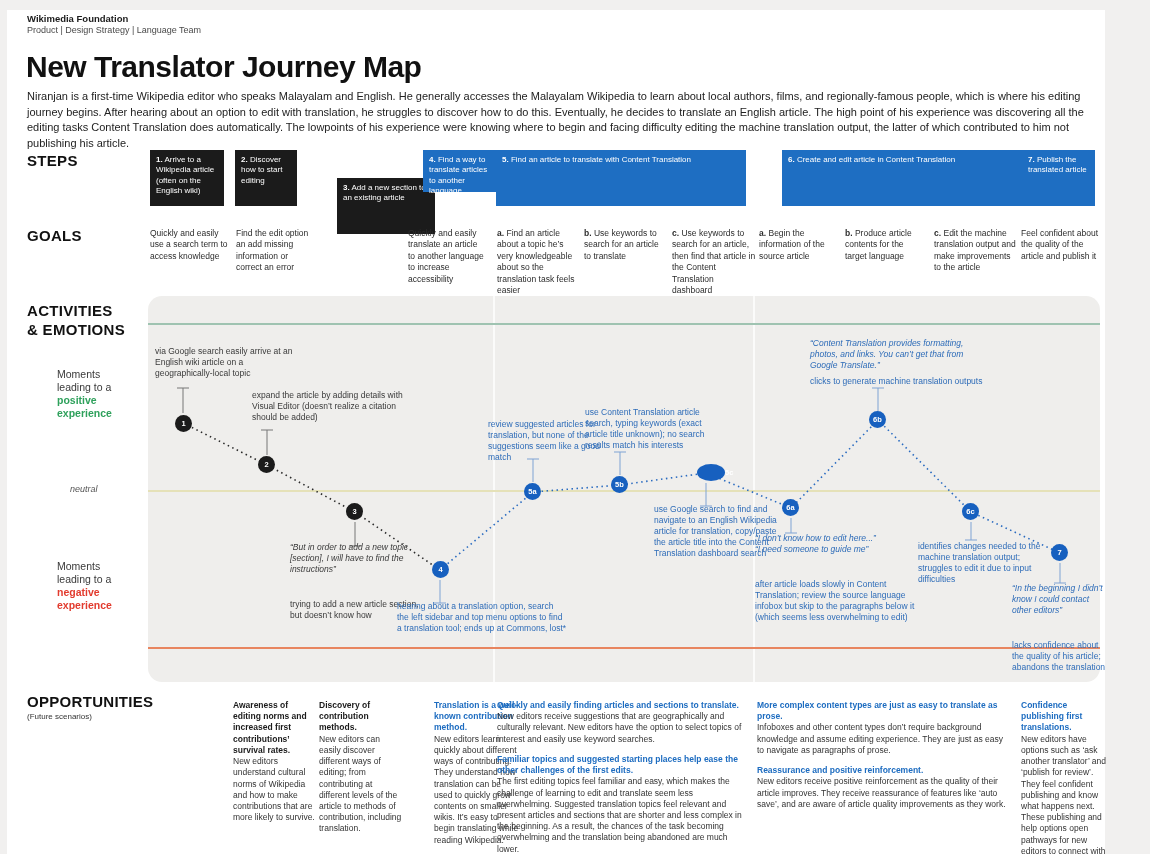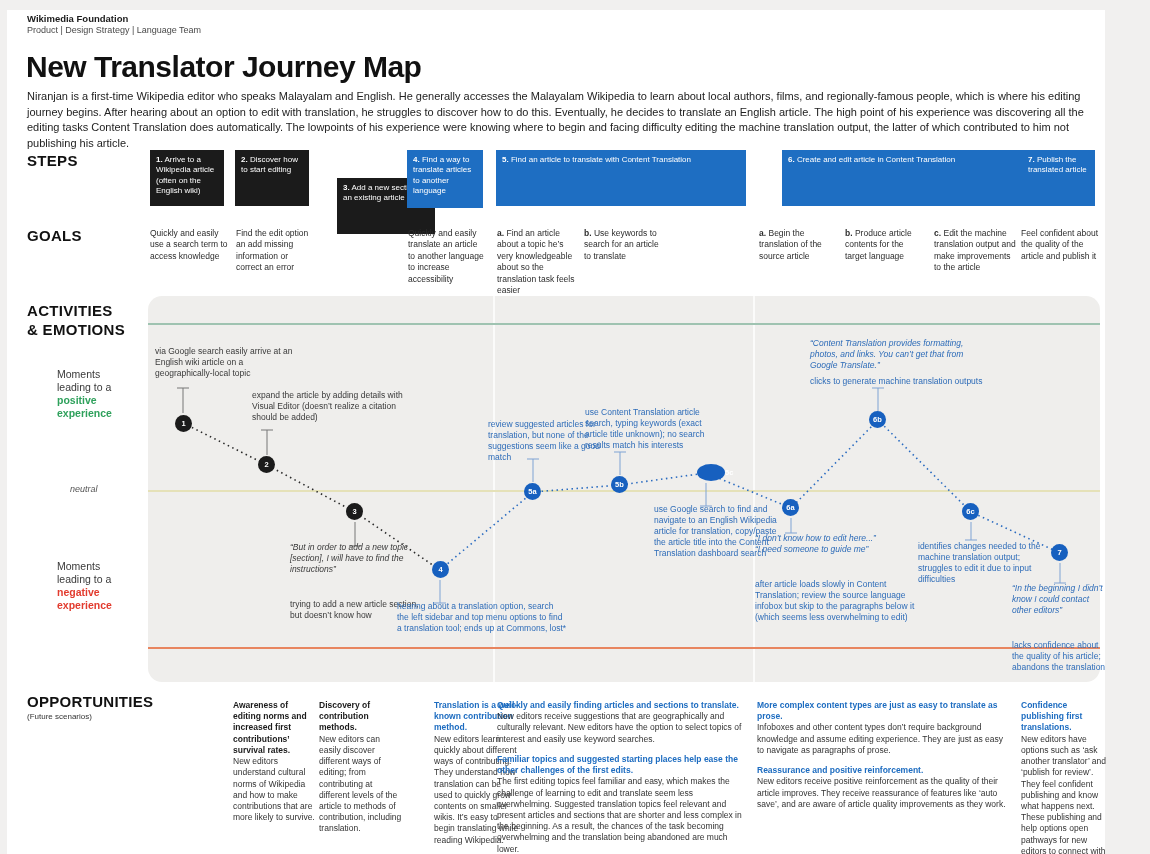--- a/index.html
+++ b/index.html
@@ -18,23 +18,23 @@
   .act-label { top:302px; line-height:1.25; }
   .opp-label { top:693px; }
   .opp-sub { position:absolute; left:27px; top:712px; font-size:8px; color:#333; }
   .preline { white-space:pre-line; }
 
   .step { position:absolute; top:150px; height:56px; color:#fff; font-size:8px; line-height:1.3; padding:5px 6px; }
   .step .num { font-weight:bold; }
   .step.black { background:#1b1b1b; }
   .step.blue { background:#1e6ec2; }
   .s1 { left:150px; width:74px; }
-  .s2 { left:235px; width:74px; }
+  .s2 { left:235px; width:62px; }
   .s3 { left:337px; width:98px;margin-top:28px; }
-  .s4 { left:407px; width:76px; height:58px; }
+  .s4 { left:423px; width:76px; height:42px; }
   .s5 { left:496px; width:250px; }
   .s6 { left:782px; width:278px; }
   .s7 { left:1022px; width:73px; }
 
   .goal { position:absolute; top:228px; font-size:8.5px; line-height:1.35; color:#2c2c2c; }
   .goal .pfx { font-weight:bold; }
   .goal .note { font-size:6.5px; color:#555; display:block; }
   .g1 { left:150px; width:78px; }
   .g2 { left:236px; width:80px; }
   .g3 { left:322px; width:80px; }
@@ -126,21 +126,22 @@
   <div class="step blue s4"><span class="num">4.</span> <span>Find a way to translate articles to another language</span></div>
   <div class="step blue s5"><span class="num">5.</span> <span>Find an article to translate with Content Translation</span></div>
   <div class="step blue s6"><span class="num">6.</span> <span>Create and edit article in Content Translation</span></div>
   <div class="step blue s7"><span class="num">7.</span> <span>Publish the translated article</span></div>
 
   <div class="goal g1"><span>Quickly and easily use a search term to access knowledge</span></div>
   <div class="goal g2"><span>Find the edit option an add missing information or correct an error</span></div>
   <div class="goal g4"><span>Quickly and easily translate an article to another language to increase accessibility</span></div>
   <div class="goal g5a"><span class="pfx">a.</span> <span>Find an article about a topic he’s very knowledgeable about so the translation task feels easier</span></div>
   <div class="goal g5b"><span class="pfx">b.</span> <span>Use keywords to search for an article to translate</span></div>
-  <div class="goal g6a"><span class="pfx">a.</span> <span>Begin the translation of the source article</span></div>
+  <div class="goal g5c"><span class="pfx">c.</span> <span>Use keywords to search for an article, then find that article in the Content Translation dashboard</span></div>
+  <div class="goal g6a"><span class="pfx">a.</span> <span>Begin the information of the source article</span></div>
   <div class="goal g6b"><span class="pfx">b.</span> <span>Produce article contents for the target language</span></div>
   <div class="goal g6c"><span class="pfx">c.</span> <span>Edit the machine translation output and make improvements to the article</span></div>
   <div class="goal g7"><span>Feel confident about the quality of the article and publish it</span></div>
 
   <div class="panel"></div>
   <div class="divider dv1"></div>
   <div class="divider dv2"></div>
   <div class="hline line-green"></div>
   <div class="hline line-neutral"></div>
   <div class="hline line-red"></div>

